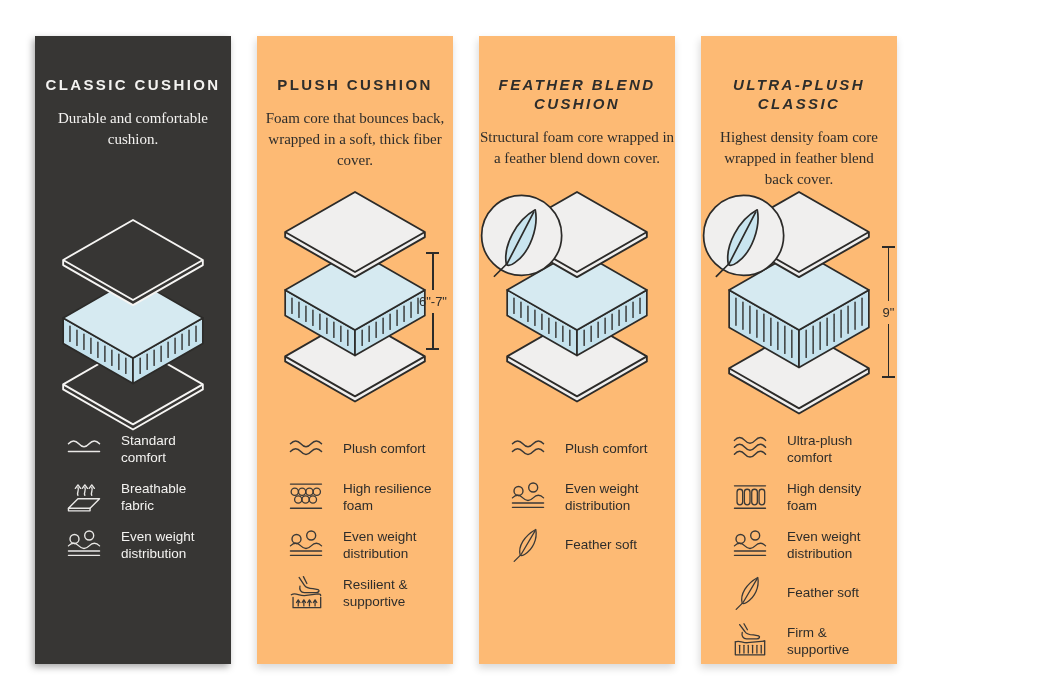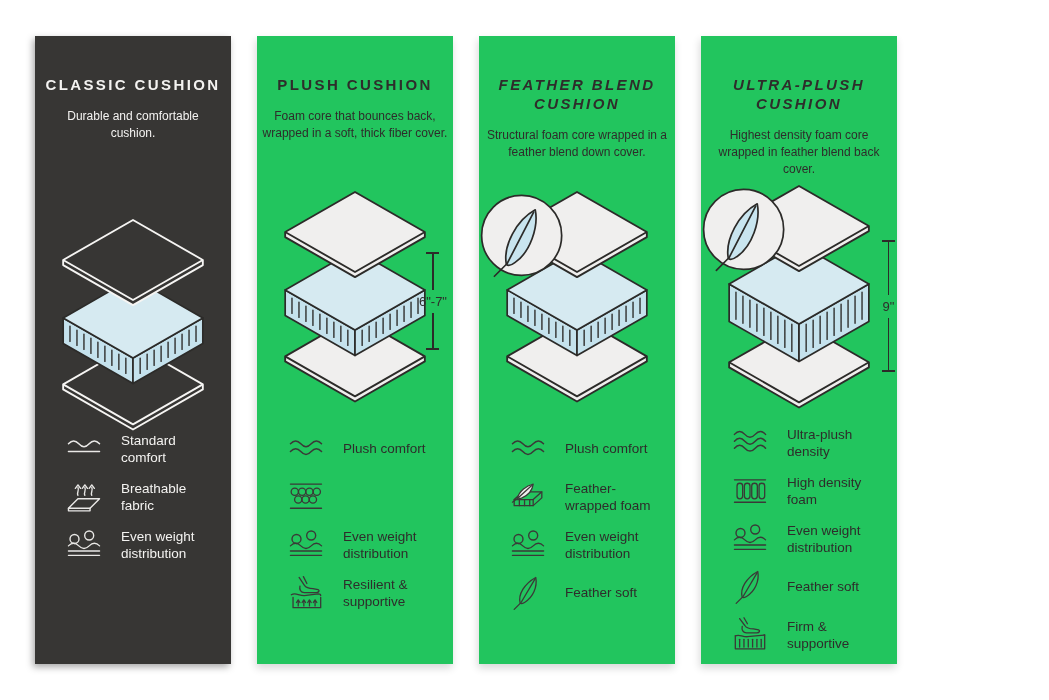--- a/index.html
+++ b/index.html
@@ -1,24 +1,24 @@
 <!DOCTYPE html>
 <html><head>
 <meta charset="utf-8">
 <style>
   html,body{margin:0;padding:0;background:#ffffff;}
   body{width:1049px;height:700px;overflow:hidden;font-family:"Liberation Sans",sans-serif;position:relative;}
   .canvas{position:absolute;left:0;top:0;width:836px;height:700px;display:flex;align-items:flex-start;padding:36px 0 0 35px;box-sizing:border-box;gap:26px;}
   .panel{width:225px;height:628px;box-sizing:border-box;display:flex;flex-direction:column;align-items:center;text-align:center;}
   .panel--dark{background:#373634;color:#f4f3f1;--icon:#e9e8e6;--line:#f6f5f3;box-shadow:-2px 3px 7px rgba(0,0,0,.35);}
-  .panel--light{background:#22c55e;color:#2e2d2b;--icon:#3a3937;--line:#2c2b29;box-shadow:-1px 4px 8px rgba(0,0,0,.16);}
+  .panel--light{background:#fdba74;color:#2e2d2b;--icon:#3a3937;--line:#2c2b29;box-shadow:-1px 4px 8px rgba(0,0,0,.16);}
   .panel-header{height:150px;box-sizing:border-box;padding-top:40px;width:100%;}
   .panel-title{margin:0 auto;font-size:15px;font-weight:bold;letter-spacing:2.4px;line-height:1.25;white-space:nowrap;}
   .panel--wrap-title .panel-title{white-space:normal;max-width:178px;font-style:italic;}
-  .panel-desc{margin:13px auto 0;font-size:12px;line-height:1.42;}
+  .panel-desc{margin:13px auto 0;font-size:15px;line-height:1.42;font-family:Liberation Serif, serif;}
   .p0 .panel-desc{max-width:150px;}
   .p1 .panel-desc{max-width:190px;}
   .p2 .panel-desc{max-width:214px;}
   .p3 .panel-desc{max-width:180px;}
   .illustration{height:228px;width:100%;position:relative;display:flex;justify-content:center;align-items:flex-start;}
   .cushion-svg{width:196px;height:auto;overflow:visible;}
   .p0 .cushion-svg{margin-top:28px;}
   .measure{position:absolute;display:flex;flex-direction:column;align-items:center;}
   .p1 .measure{right:6px;top:66px;height:98px;}
   .p3 .measure{right:2px;top:60px;height:132px;}
@@ -234,20 +234,21 @@
             </svg>
           </span>
           <span class="flabel">Plush comfort</span>
         </li>
       <li>
           <span class="ficon">
             <svg>
               <use href="#i-honeycomb"></use>
             </svg>
           </span>
+          <span class="flabel">High resilience foam</span>
         </li>
       <li>
           <span class="ficon">
             <svg>
               <use href="#i-evenweight"></use>
             </svg>
           </span>
           <span class="flabel">Even weight distribution</span>
         </li>
       <li>
@@ -286,47 +287,39 @@
           <span class="ficon">
             <svg>
               <use href="#i-wave2"></use>
             </svg>
           </span>
           <span class="flabel">Plush comfort</span>
         </li>
       <li>
           <span class="ficon">
             <svg>
-              <use href="#i-featherfoam"></use>
-            </svg>
-          </span>
-          <span class="flabel">Feather-wrapped foam</span>
-        </li>
-      <li>
-          <span class="ficon">
-            <svg>
               <use href="#i-evenweight"></use>
             </svg>
           </span>
           <span class="flabel">Even weight distribution</span>
         </li>
       <li>
           <span class="ficon">
             <svg>
               <use href="#i-feather"></use>
             </svg>
           </span>
           <span class="flabel">Feather soft</span>
         </li>
     </ul>
   </section>
 
   <section class="panel panel--light panel--wrap-title p3">
     <div class="panel-header">
-      <h2 class="panel-title">ULTRA-PLUSH CUSHION</h2>
+      <h2 class="panel-title">ULTRA-PLUSH CLASSIC</h2>
       <p class="panel-desc">Highest density foam core wrapped in feather blend back cover.</p>
     </div>
     <div class="illustration">
       <svg class="cushion-svg" viewBox="0 0 230 270" style="height: 230px;">
           <path d="M115,167 L197,214 L197,220 L115,267 L33,220 L33,214 Z" fill="#f0efee" stroke="#2c2b29" stroke-width="2.2" stroke-linejoin="round"></path>
           <path d="M33,214 L115,261 L197,214" fill="none" stroke="#2c2b29" stroke-width="2.2" stroke-linejoin="round"></path>
           <path d="M33,122 L33,166 L115,213 L115,169 Z" fill="#c5e2ed" stroke="#2c2b29" stroke-width="2" stroke-linejoin="round"></path>
           <path d="M197,122 L197,166 L115,213 L115,169 Z" fill="#c5e2ed" stroke="#2c2b29" stroke-width="2" stroke-linejoin="round"></path>
           <path d="M115,75 L197,122 L115,169 L33,122 Z" fill="#d6eaf1" stroke="#2c2b29" stroke-width="2" stroke-linejoin="round"></path>
           <path d="M41.0,131.6 V163.6 M49.2,136.3 V168.3 M57.4,141.0 V173.0 M65.6,145.7 V177.7 M73.8,150.4 V182.4 M82.0,155.1 V187.1 M90.2,159.8 V191.8 M98.4,164.5 V196.5 M106.6,169.2 V201.2 M189.0,131.6 V163.6 M180.8,136.3 V168.3 M172.6,141.0 V173.0 M164.4,145.7 V177.7 M156.2,150.4 V182.4 M148.0,155.1 V187.1 M139.8,159.8 V191.8 M131.6,164.5 V196.5 M123.4,169.2 V201.2 " fill="none" stroke="#2c2b29" stroke-width="1.6" stroke-linecap="round"></path>
@@ -344,21 +337,21 @@
         <span class="mcap"></span>
       </div>
     </div>
     <ul class="features">
       <li>
           <span class="ficon">
             <svg>
               <use href="#i-wave3"></use>
             </svg>
           </span>
-          <span class="flabel">Ultra-plush density</span>
+          <span class="flabel">Ultra-plush comfort</span>
         </li>
       <li>
           <span class="ficon">
             <svg>
               <use href="#i-cells"></use>
             </svg>
           </span>
           <span class="flabel">High density foam</span>
         </li>
       <li>

